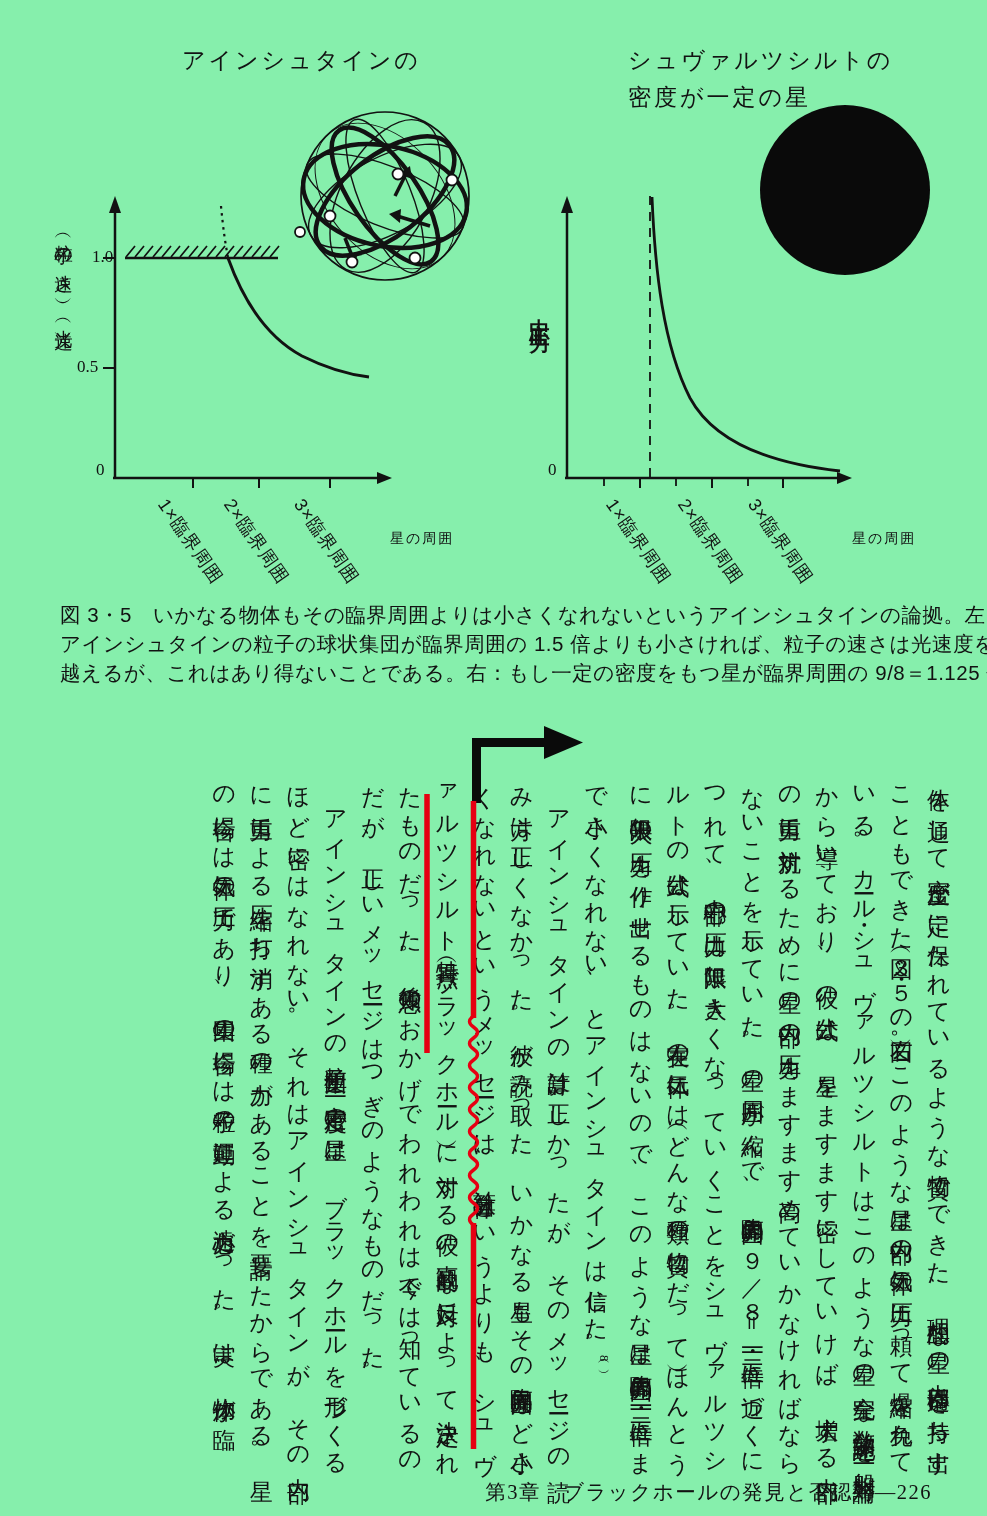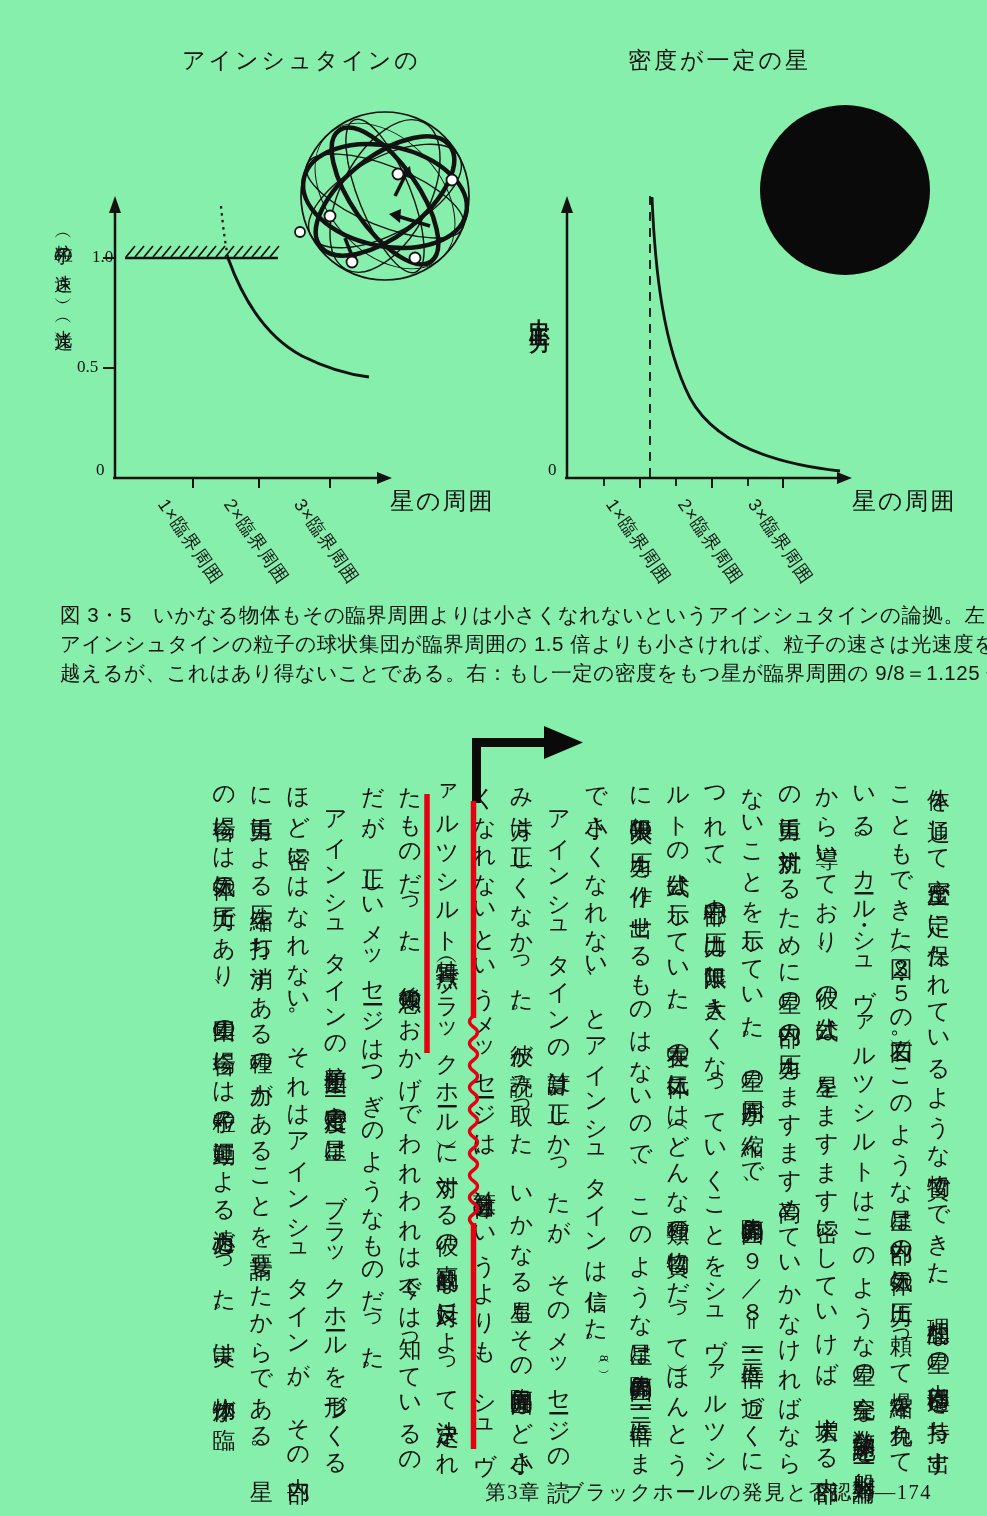--- a/index.html
+++ b/index.html
@@ -6,21 +6,21 @@
   .page{position:relative;width:987px;height:1516px;background:#86efac;overflow:hidden;
         font-family:"Liberation Serif",serif;color:#121212;}
   .abs{position:absolute;}
   .chart-title{font-family:"Liberation Sans",sans-serif;font-size:23px;letter-spacing:3px;
                line-height:37px;font-weight:500;white-space:nowrap;}
   .ylab{writing-mode:vertical-rl;font-size:18.5px;letter-spacing:3px;line-height:22px;
         font-family:"Liberation Sans",sans-serif;}
   .ylab2{writing-mode:vertical-rl;font-size:20px;letter-spacing:5px;
          font-family:"Liberation Sans",sans-serif;font-weight:600;}
   .ytick{font-size:17px;font-family:"Liberation Serif",serif;}
-  .xlab{font-size:24px;letter-spacing:2px;font-family:"Liberation Sans",sans-serif;font-weight:500;white-space:nowrap;}
+  .xlab{font-size:14px;letter-spacing:2px;font-family:"Liberation Sans",sans-serif;font-weight:500;white-space:nowrap;margin-top:45px;}
   .xtick{font-size:18px;letter-spacing:1px;transform:rotate(55deg);transform-origin:0 0;
          white-space:nowrap;font-family:"Liberation Sans",sans-serif;font-weight:500;}
   .caption{left:60px;top:600px;width:892px;font-family:"Liberation Sans",sans-serif;
            font-size:20.5px;line-height:29px;letter-spacing:0.5px;}
   .caption div{white-space:nowrap;}
   .body-text{left:25px;top:771px;width:932px;height:693px;
              writing-mode:vertical-rl;text-align:justify;
              font-size:23px;letter-spacing:1.7px;line-height:37.2px;}
   .body-text p{margin:0;padding:0;}
   .body-text p.indent{text-indent:1em;}
@@ -32,20 +32,21 @@
 </style>
 </head>
 <body>
 
 <div class="page">
 
   <div class="abs chart-title" style="left:182px;top:42px;">
     <div>アインシュタインの</div>
   </div>
   <div class="abs chart-title" style="left:628px;top:42px;">
+    <div>シュヴァルツシルトの</div>
     <div>密度が一定の星</div>
   </div>
 
   <svg class="abs" style="left:0;top:0;" width="987" height="600" viewBox="0 0 987 600">
     <g stroke="#121212" fill="none">
 
       <g>
         <line x1="115" y1="478" x2="115" y2="208" stroke-width="2.5"></line>
         <polygon points="109,213 121,213 115,196" fill="#121212" stroke="none"></polygon>
         <line x1="113" y1="478" x2="380" y2="478" stroke-width="2.5"></line>
@@ -146,15 +147,15 @@
       <polygon points="544,726 583,742.5 544,759"></polygon>
     </g>
     <g stroke="#e60012" fill="none">
       <line x1="473.5" y1="801" x2="473.5" y2="1018" stroke-width="5.5"></line>
       <path stroke-width="3.4" d="M473.5 1016 q-8 5.5 0 11 q8 5.5 0 11 q-8 5.5 0 11 q8 5.5 0 11 q-8 5.5 0 11 q8 5.5 0 11 q-8 5.5 0 11 q8 5.5 0 11 q-8 5.5 0 11 q8 5.5 0 11 q-8 5.5 0 11 q8 5.5 0 11 q-8 5.5 0 11 q8 5.5 0 11 q-8 5.5 0 11 q8 5.5 0 11 q-8 5.5 0 11 q8 5.5 0 11 q-8 5.5 0 11"></path>
       <line x1="473.5" y1="1223" x2="473.5" y2="1449" stroke-width="5.5"></line>
       <line x1="427" y1="794" x2="427" y2="1053" stroke-width="5.5"></line>
     </g>
   </svg>
 
-  <div class="abs footer">第3章　ブラックホールの発見と否認——174</div>
+  <div class="abs footer">第3章　ブラックホールの発見と否認——226</div>
 
 </div>
 
 </body></html>

